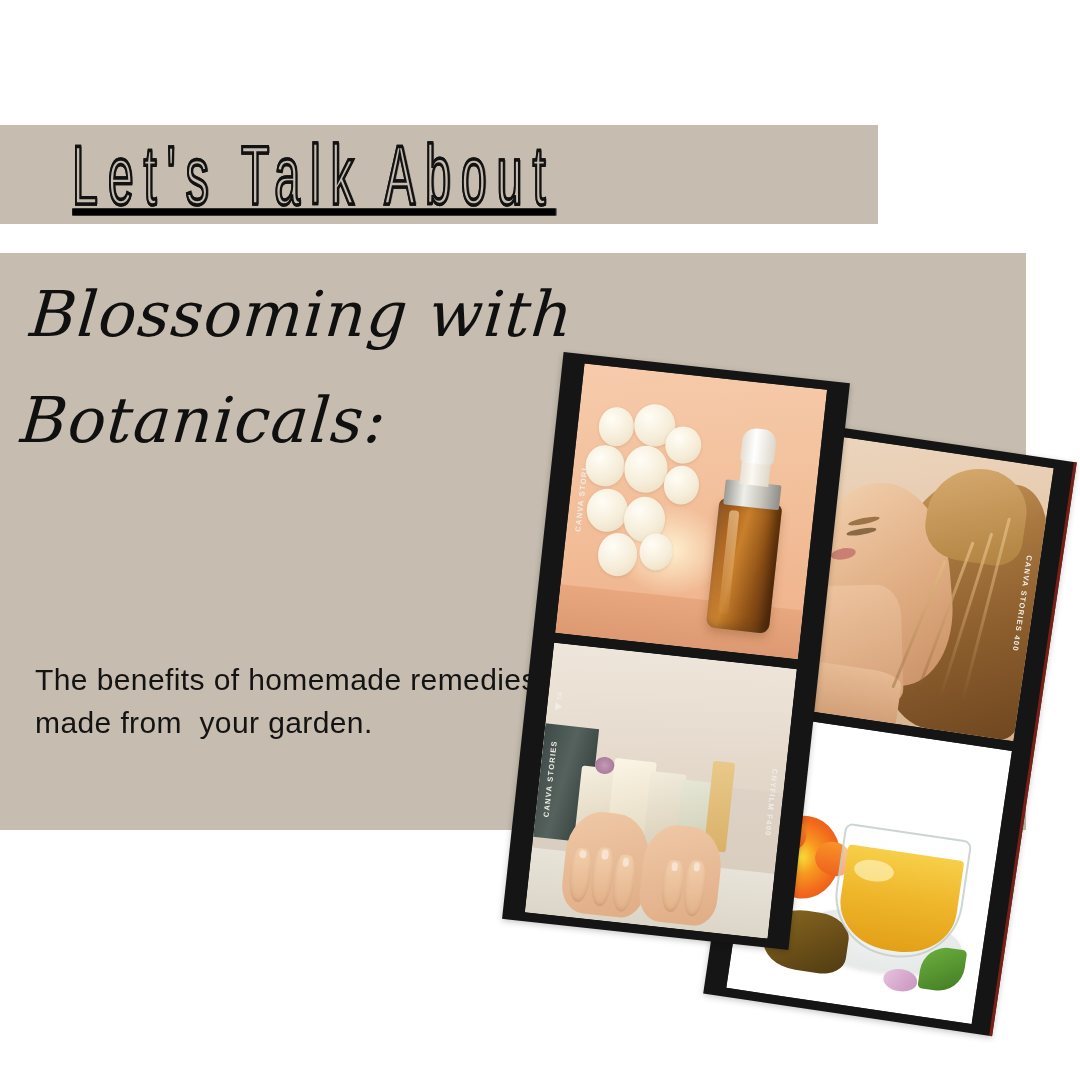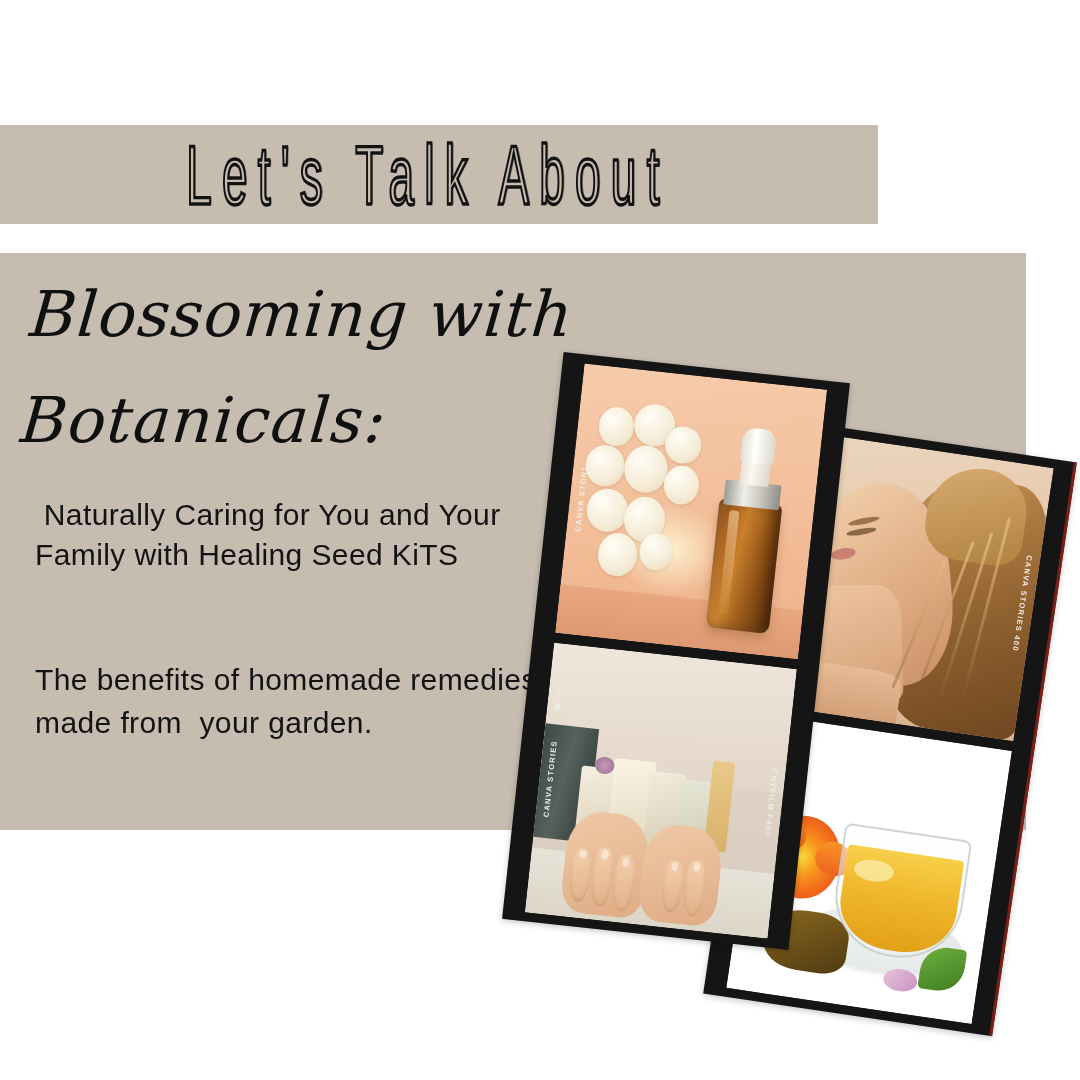--- a/index.html
+++ b/index.html
@@ -18,22 +18,23 @@
     background:#c6bcaf;
   }
   .band-main{
     position:absolute;left:0;top:253px;width:1026px;height:577px;
     background:#c6bcaf;
   }
 
   
   .title-wrap{
     position:absolute;left:0;top:125px;width:845px;height:99px;
-    display:flex;align-items:center;justify-content:center;
+    display:flex;align-items:center;
     z-index:6;
+    text-decoration:underline;
   }
   .title{
     font-family:"Liberation Sans",sans-serif;
     font-size:57px;
     font-weight:400;
     letter-spacing:13px;
     color:#c6bcaf;
     -webkit-text-stroke:2.4px #121212;
     text-stroke:2.4px #121212;
     transform:scaleY(1.45) scaleX(0.80);
@@ -258,21 +259,20 @@
 
   <div class="title-wrap">
     <div class="title">Let's Talk About</div>
   </div>
 
   <div class="script">
     <span class="l">Blossoming with</span>
     <span class="l">Botanicals:</span>
   </div>
 
-  <div class="body-1"> Naturally Caring for You and Your Family with Healing Seed KiTS</div>
   <div class="body-2">The benefits of homemade remedies made from  your garden.</div>
 
   <div class="strip strip-b">
     <div class="redline"></div>
 
     <div class="frame">
       <div class="photo p-face">
         <div class="hair"></div>
         <div class="skin"></div>
         <div class="neck"></div>

